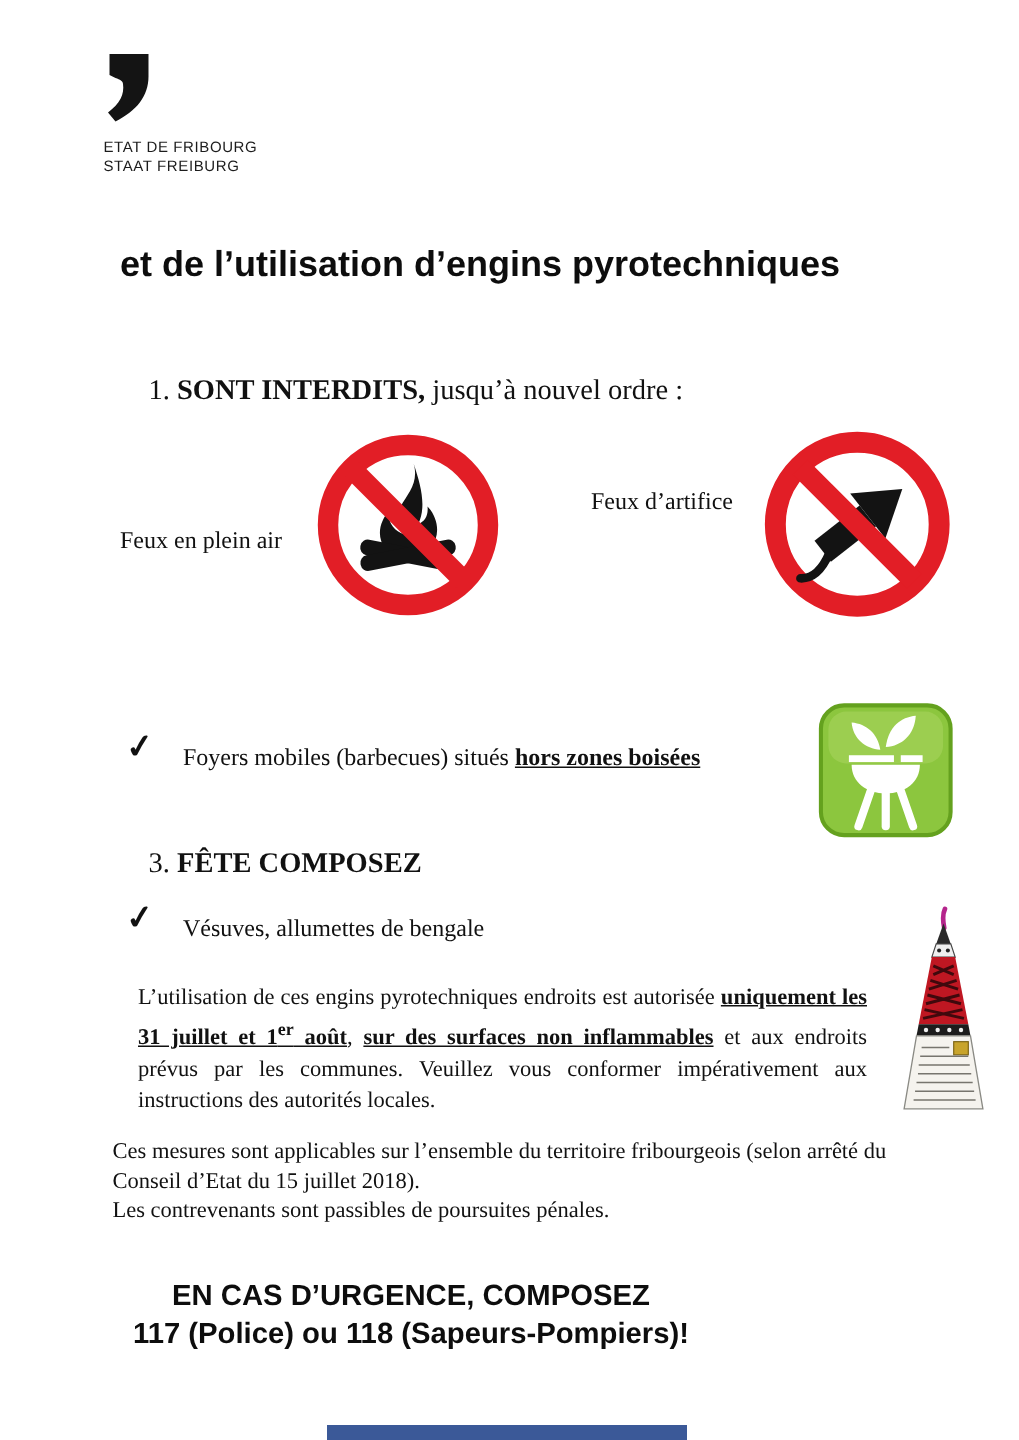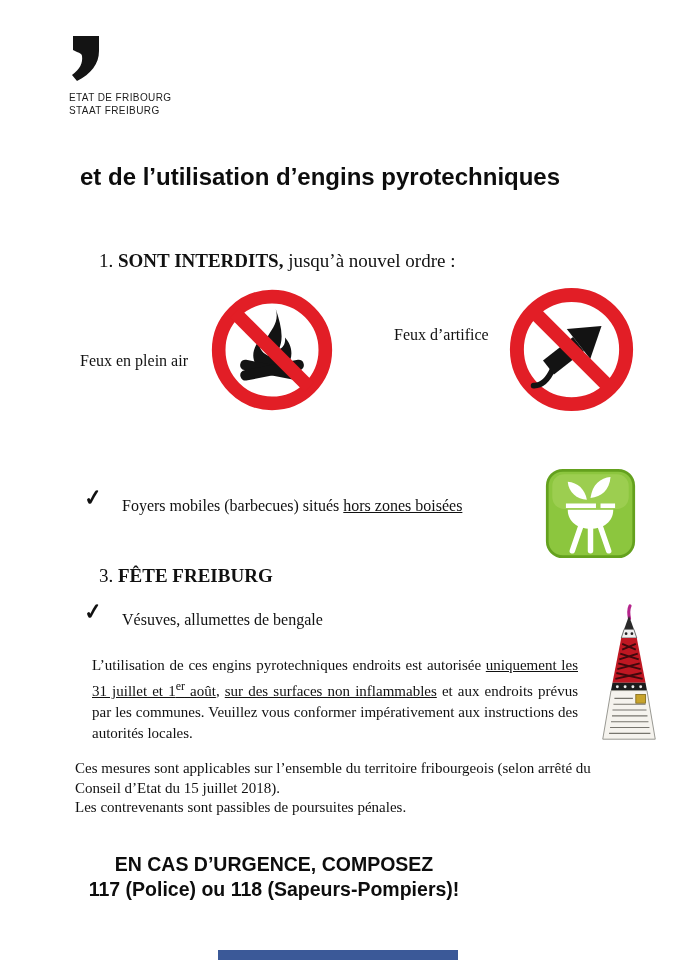--- a/index.html
+++ b/index.html
@@ -20,21 +20,21 @@
 
   
   .sec-heading { font-size:19px; white-space:nowrap; }
   .sec-heading .b { font-weight:bold; }
 
   .sign-label { font-size:16px; white-space:nowrap; }
 
   .check { font-family:"Liberation Sans", sans-serif; font-weight:bold;
     font-size:22px; transform:rotate(-6deg); }
   .item-text { font-size:16px; white-space:nowrap; }
-  .bu { font-weight:normal; text-decoration:underline; }
+  .bu { font-weight:bold; text-decoration:underline; }
 
   .notice { font-size:15px; line-height:21px; text-align:justify; }
   .notice sup { font-size:12px; }
 
   .footer-note { font-size:15px; line-height:19.5px; }
   .footer-note p { margin:0; }
 
   .emergency { width:548px; text-align:center;
     font-family:"Liberation Sans", sans-serif; font-weight:bold;
     font-size:19.5px; line-height:25px; color:#0d0d0d; }
@@ -106,21 +106,21 @@
       <rect x="23" y="39" width="33" height="5" fill="#ffffff"></rect>
       <rect x="61" y="39" width="16" height="5" fill="#ffffff"></rect>
       <path d="M25 46 L75 46 C75 59 64 67 50 67 C36 67 25 59 25 46 Z" fill="#ffffff"></path>
       <path d="M39 65 L30 91" stroke="#ffffff" stroke-width="6" stroke-linecap="round"></path>
       <path d="M50 67 L50 91" stroke="#ffffff" stroke-width="6" stroke-linecap="round"></path>
       <path d="M61 65 L70 91" stroke="#ffffff" stroke-width="6" stroke-linecap="round"></path>
     </svg>
   </div>
 
   <div class="abs sec-heading" style="left:99px; top:565px;">
-    <span>3. </span><span class="b">FÊTE FREIBURG</span>
+    <span>3. </span><span class="b">FÊTE COMPOSEZ</span>
   </div>
 
   <div class="abs check" style="left:84px; top:599px;">✓</div>
   <div class="abs item-text" style="left:122px; top:611px;">Vésuves, allumettes de bengale</div>
 
   <div class="abs" style="left:588px; top:604px;">
     <svg width="82" height="142" viewBox="0 0 84 146">
       <path d="M43 2 C41 6 41.5 10 42.5 15" stroke="#b5258c" stroke-width="3.2" fill="none" stroke-linecap="round"></path>
       <polygon points="42,12 47,26 37,26" fill="#2a2a2a"></polygon>
       <polygon points="37,26 47,26 50,35 34,35" fill="#efefef" stroke="#444" stroke-width="0.8"></polygon>

